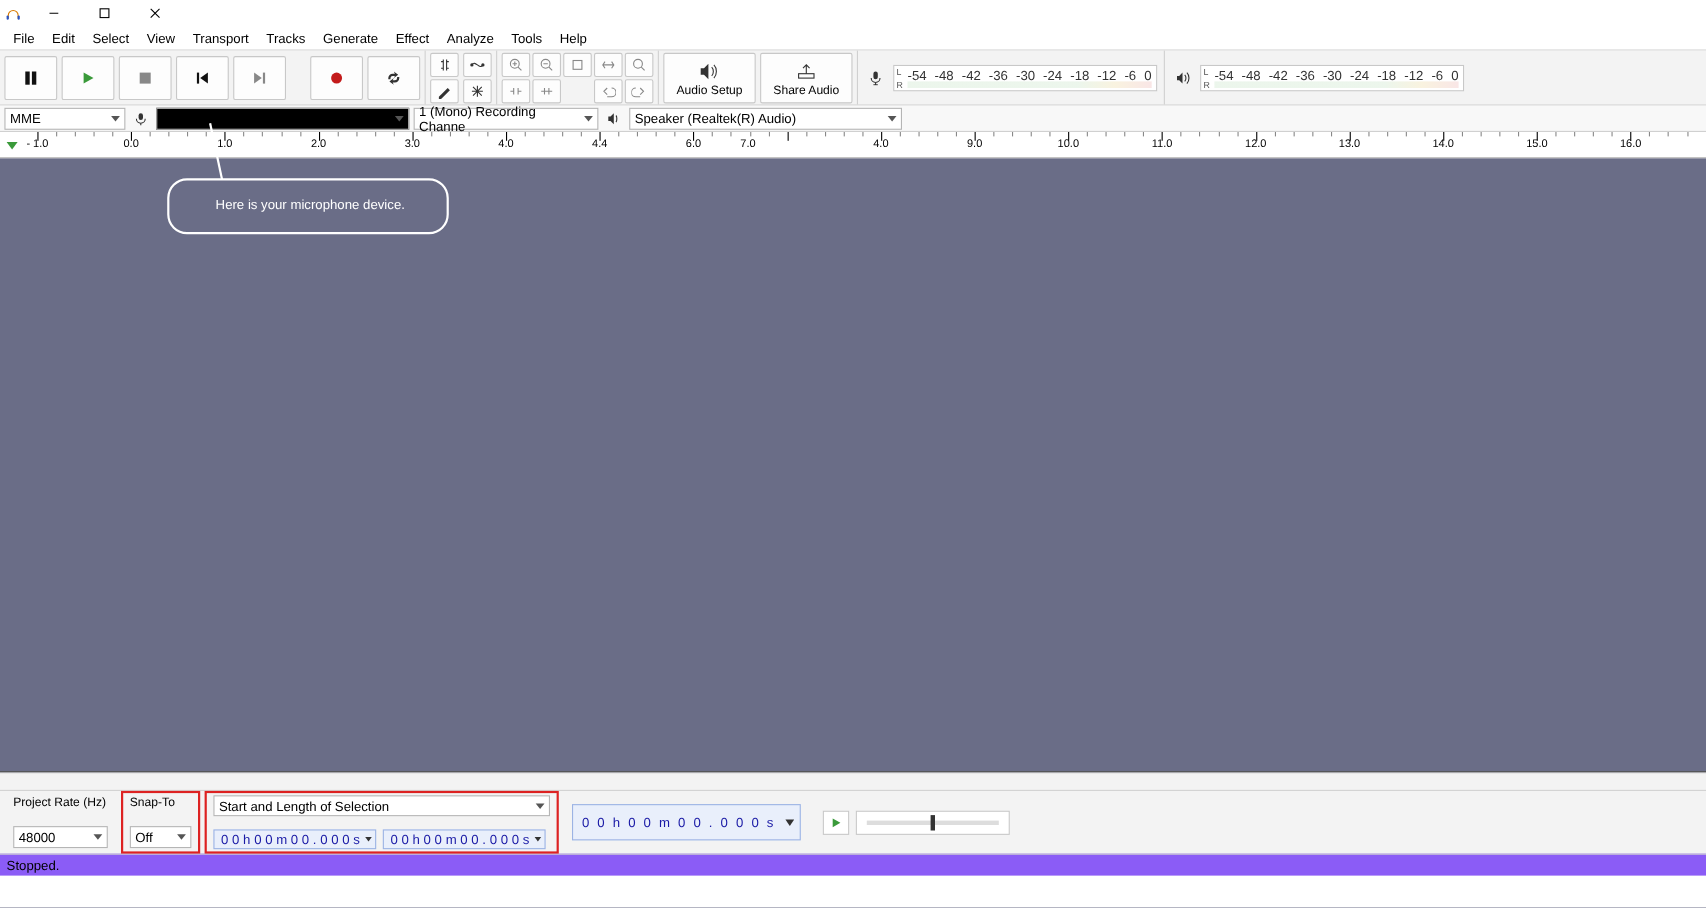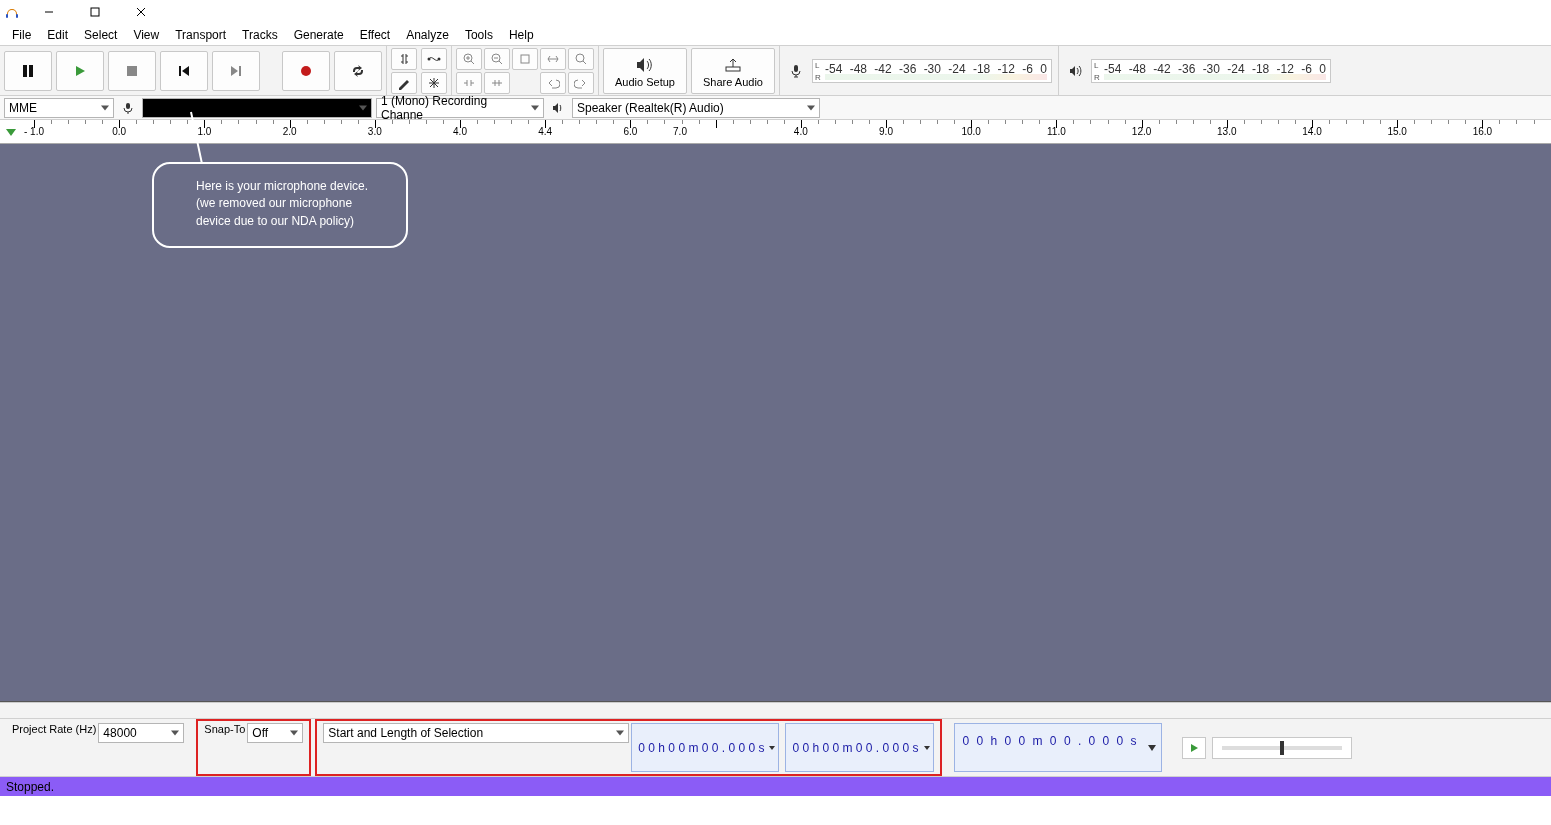--- a/index.html
+++ b/index.html
@@ -53,21 +53,21 @@
 .ruler .minor { position:absolute; top:0; width:1px; height:4px; background:#888;}
 
 
 .track-area { background:#6a6d87; border-bottom:1px solid #555; position:relative; height:558px;}
 .annotation-callout { position:absolute; left:152px; top:18px; width:256px; border:2px solid #fff; border-radius:18px; padding:14px 20px 16px 42px; color:#fff; font-size:14px; line-height:1.45;}
 .annotation-pointer { position:absolute; left:190px; top:-32px; width:2px; height:52px; background:#fff; transform-origin:top; transform:rotate(-12deg);}
 .annotation-wrap { position:absolute; left:0; top:0; }
 
 
 .bottom-bar { display:flex; align-items:stretch; height:58px; background:#f3f3f3; border-top:1px solid #d0d0d0; padding:0 4px; gap:4px;}
-.bottom-cell { display:flex; justify-content:space-around; padding:2px 6px; gap:2px; border:2px solid transparent;}
+.bottom-cell { display:flex; flex-direction:column; justify-content:space-around; padding:2px 6px; gap:12px; border:2px solid transparent;}
 .bottom-cell .lbl { font-size:11px; }
 .snap-red { border:2px solid #d22; }
 .sel-red  { border:2px solid #d22; }
 .timecode { font-family:"Consolas","Courier New",monospace; color:#1a1aa6; background:#e9effb; border:1px solid #9cb3e4; padding:1px 6px; font-size:13px; display:inline-flex; align-items:center; gap:2px; position:relative;}
 .timecode::after { content:""; position:absolute; right:3px; top:50%; width:0; height:0; border-left:3px solid transparent; border-right:3px solid transparent; border-top:4px solid #333; transform:translateY(-50%);}
 .big-timecode { font-family:"Consolas","Courier New",monospace; color:#1a1aa6; background:#e9effb; border:1px solid #9cb3e4; padding:4px 22px 4px 8px; font-size:20px; letter-spacing:2px; position:relative; white-space:pre;}
 .big-timecode::after { content:""; position:absolute; right:5px; top:50%; width:0; height:0; border-left:4px solid transparent; border-right:4px solid transparent; border-top:6px solid #333; transform:translateY(-50%);}
 .mini-play { width:24px; height:22px; border:1px solid #c8c8c8; background:#fff; display:flex; align-items:center; justify-content:center;}
 .speed-slider { width:140px; height:22px; border:1px solid #c8c8c8; background:#fff; display:flex; align-items:center; justify-content:center; position:relative;}
 .speed-slider .track { width:120px; height:4px; background:#ddd; position:relative;}
@@ -470,21 +470,20 @@
       <div class="minor" style="left: 1528.56px;"></div>
     </div>
 </div>
 
 <div class="track-area">
   <div class="annotation-wrap">
     <div class="annotation-pointer"></div>
   </div>
   <div class="annotation-callout">
     <div>Here is your microphone device.</div>
-    <div>(we removed our microphone device due to our NDA policy)</div>
   </div>
 </div>
 
 <div style="height:16px;background:#f3f3f3;border-top:1px solid #ccc"></div>
 
 <div class="bottom-bar">
   <div class="bottom-cell">
     <span class="lbl">Project Rate (Hz)</span>
     <div class="select" style="width:86px">
         <span>48000</span>

